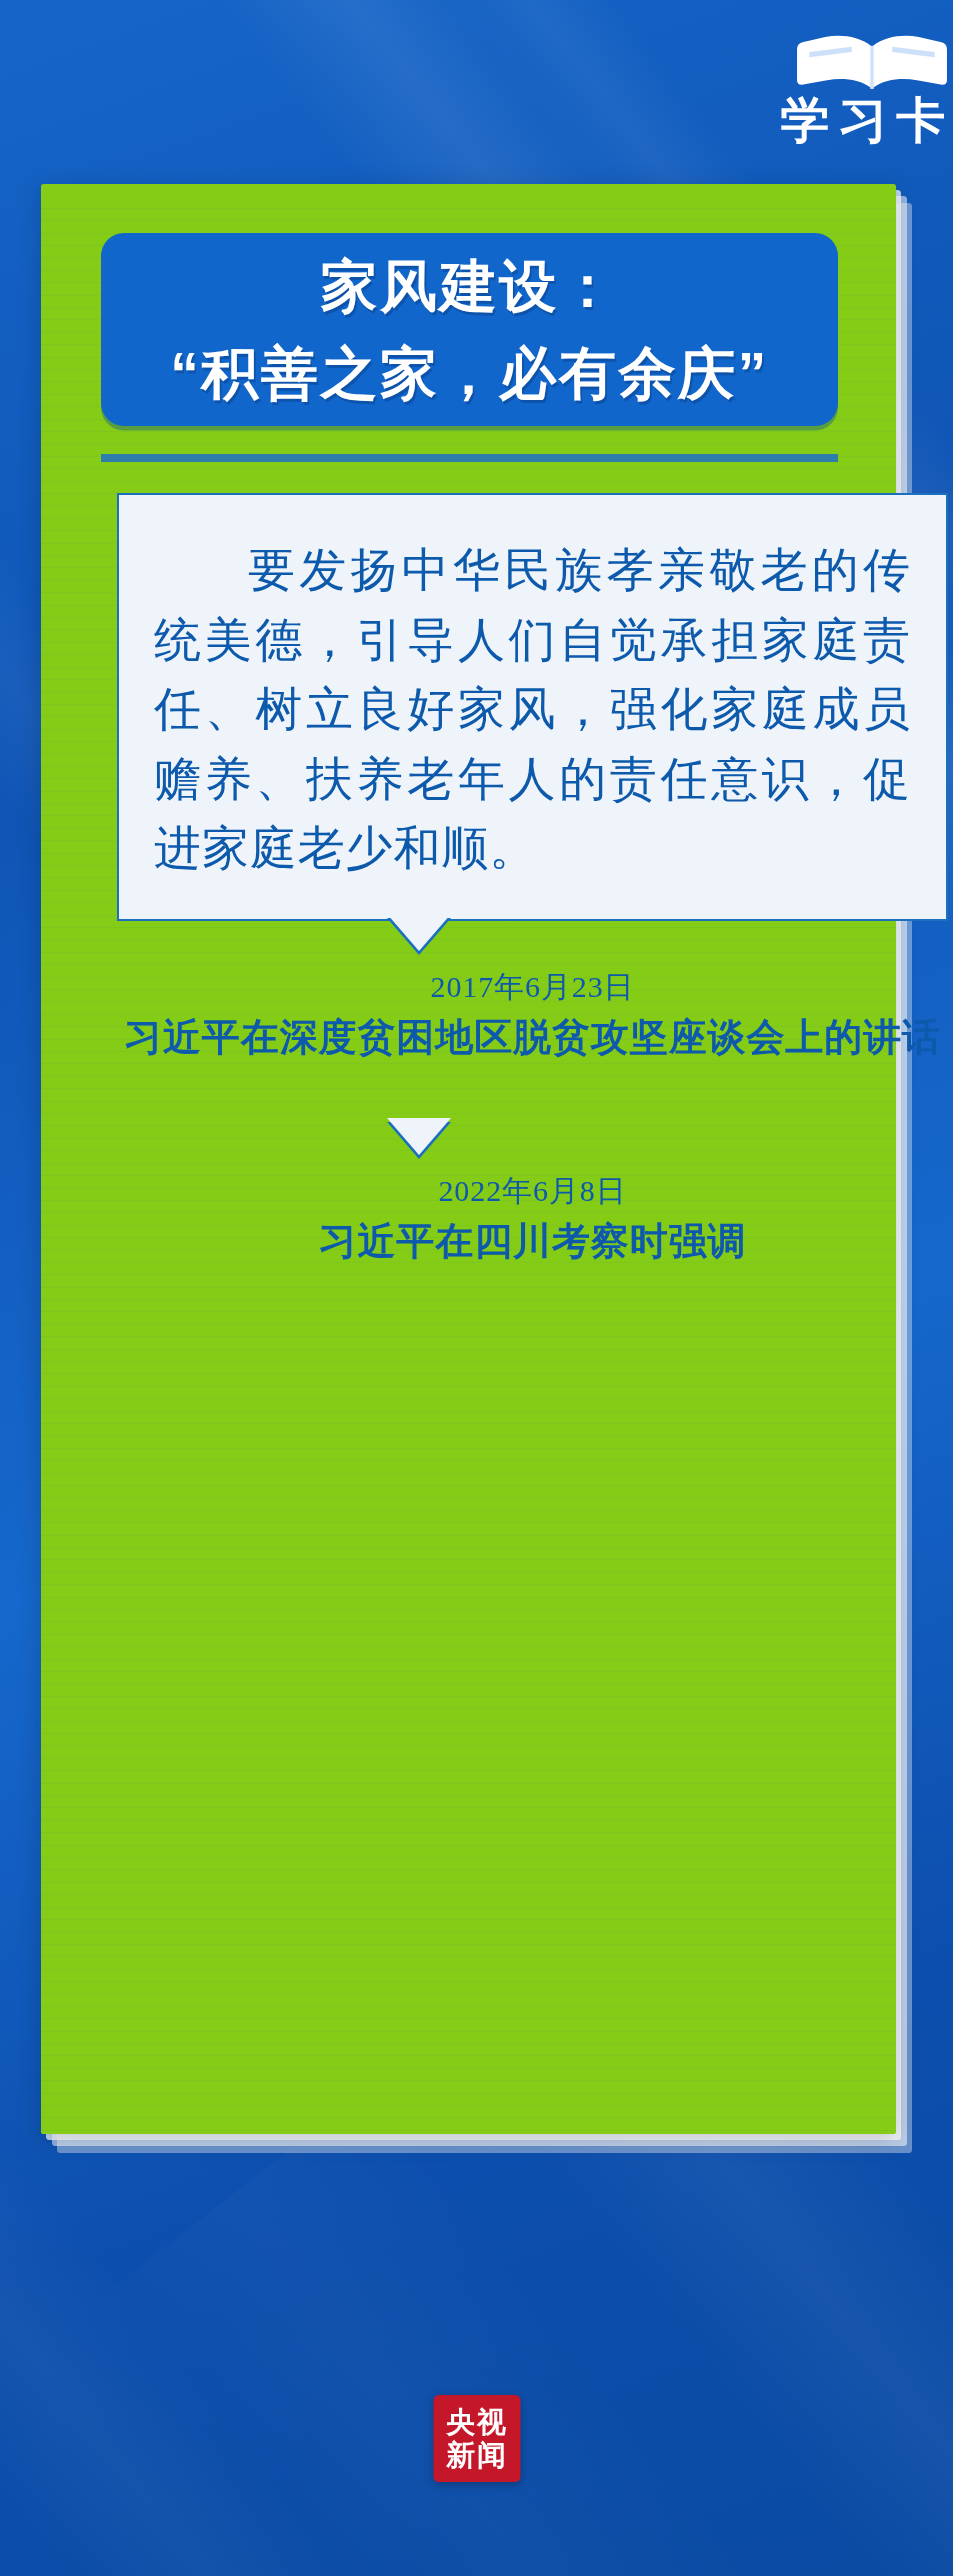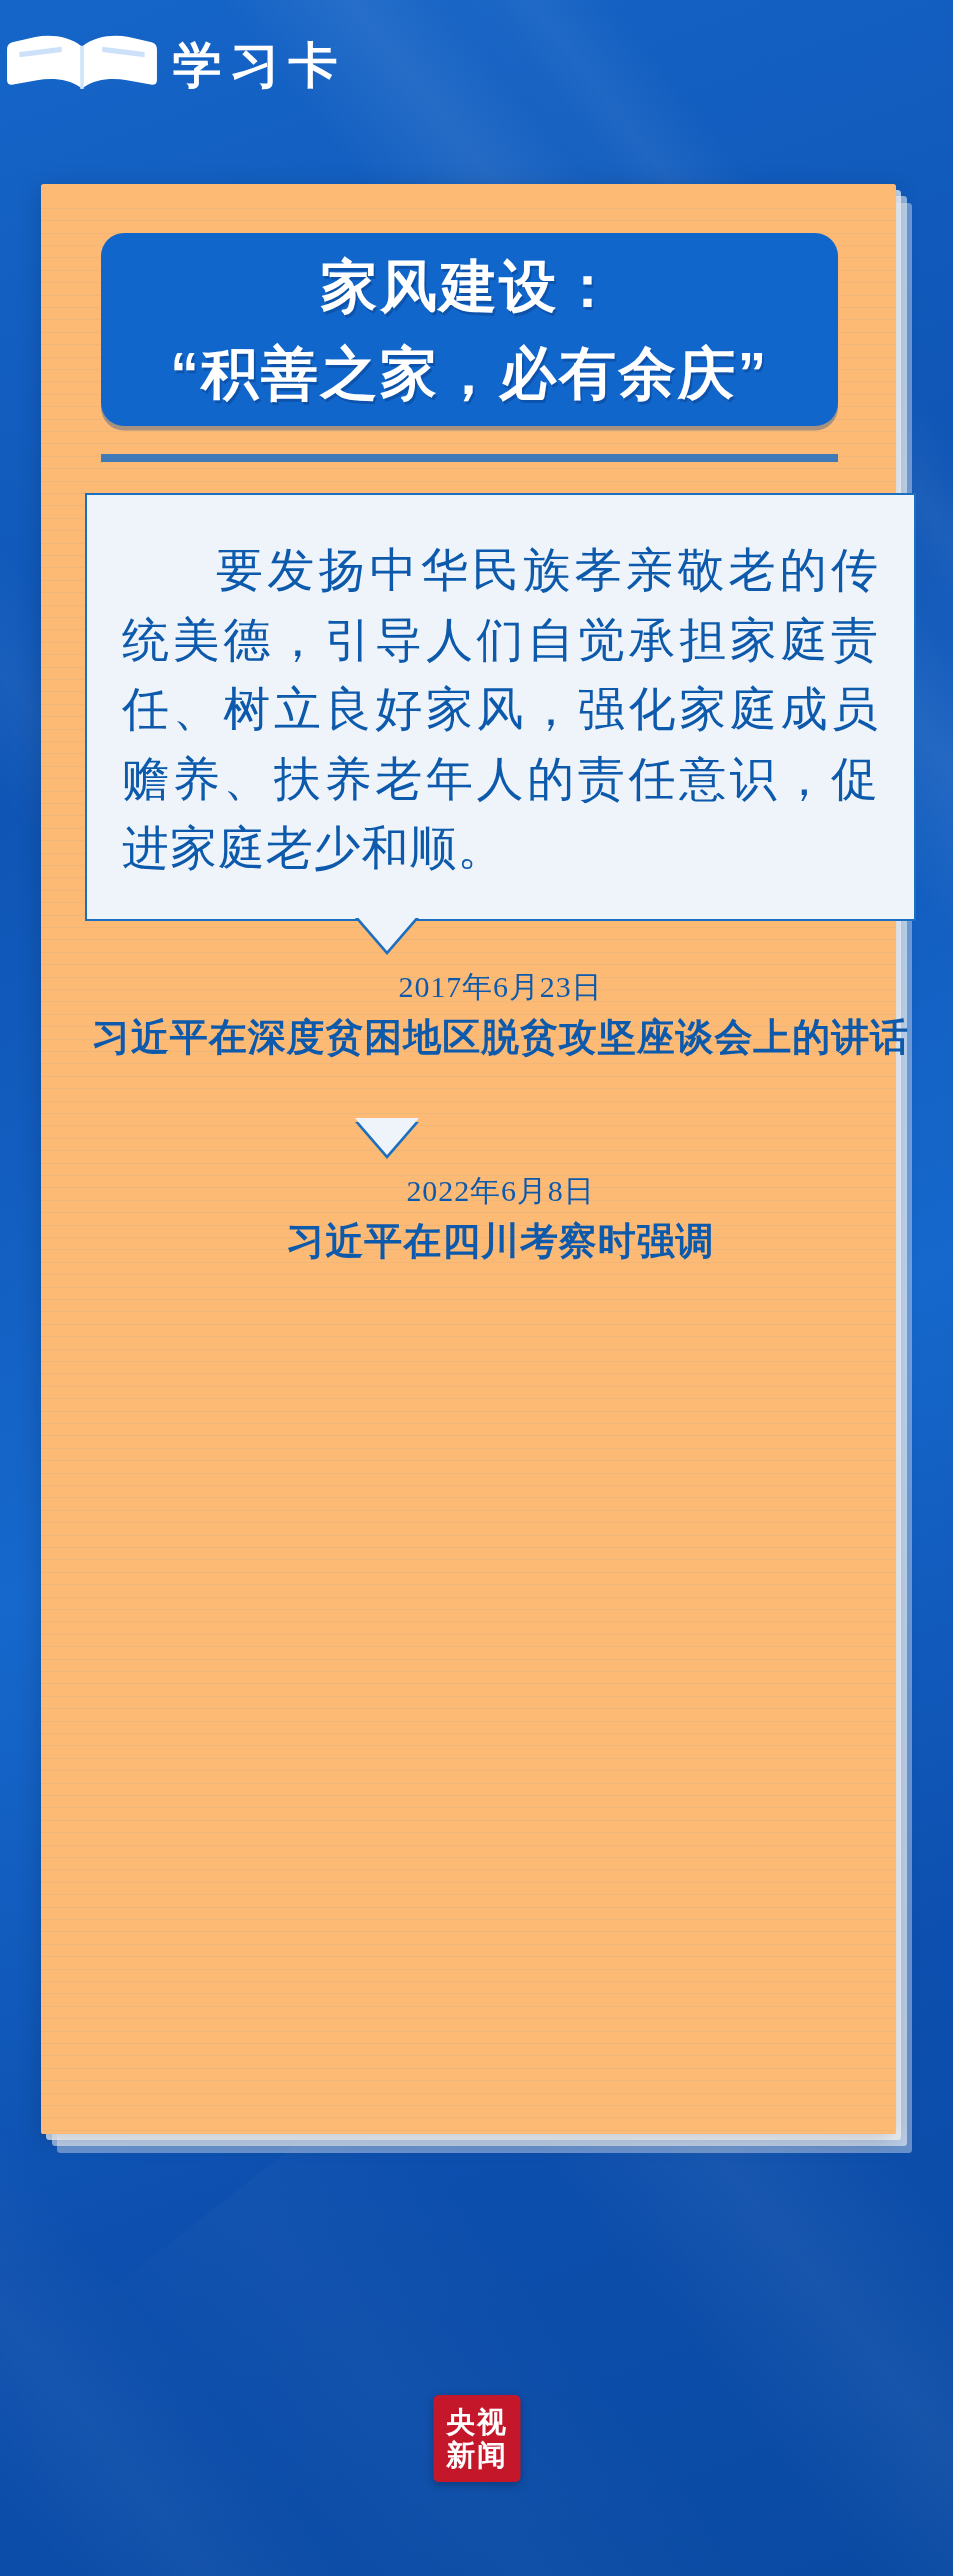--- a/index.html
+++ b/index.html
@@ -27,21 +27,22 @@
   .s5 { top: 1925px; left: -106px; width: 230px; height: 795px;  opacity: .28; }
   .s6 { top: 2119px; left: 265px;  width: 371px; height: 706px;  opacity: .18; }
 
   .page { position: relative; width: 954px; height: 2576px; }
 
   
   .logo-wrap {
     position: absolute;
     top: 34px; left: 0; right: 0;
     display: flex;
-    align-items: center;
+    flex-direction: column;
+    align-items: flex-end;
   }
   .book-icon { width: 164px; height: 57px; display: block; }
   .logo-text {
     margin-top: 5.3px;
     font-family: "Liberation Sans", "DejaVu Sans", sans-serif;
     font-size: 49px;
     font-weight: 700;
     color: #ffffff;
     letter-spacing: 8.8px;
     text-indent: 8.8px;
@@ -55,21 +56,21 @@
     border-radius: 3.5px;
     background: #cfe2f3;
   }
   .sheet.s-a { left: 16px; top: 19.4px; width: 855px; height: 1950px; background: rgba(255,255,255,0.38); }
   .sheet.s-b { left: 10.6px; top: 12.4px; width: 855px; height: 1950px; background: rgba(255,255,255,0.55); }
   .sheet.s-c { left: 5.3px;  top: 6.2px;  width: 855px; height: 1950px; background: rgba(255,255,255,0.72); }
   .sheet-main {
     position: absolute;
     left: 0; top: 0;
     width: 855px; height: 1950px;
-    background: #fdba74;
+    background: #84cc16;
     border-radius: 2.6px;
     box-shadow: 0 5.3px 23px rgba(0,0,0,0.18);
   }
   
   .paper-lines {
     position: absolute; inset: 0;
     background-image: repeating-linear-gradient(
       to bottom,
       rgba(21,101,192,0.00) 0px,
       rgba(21,101,192,0.00) 11.5px,
@@ -104,21 +105,21 @@
 
   .title-rule {
     position: absolute;
     left: 60px; top: 270px;
     width: 737px; height: 8px;
     background: #1f6fc4;
     opacity: .85;
   }
 
   
-  .quote-block { position: absolute; left: 44px; width: 831px; }
+  .quote-block { position: absolute; left: 76px; width: 831px; }
   .quote-box {
     position: relative;
     border: 2.6px solid #1b6fc0;
     background: #eef4f9;
     padding: 41px 35px 35px 35px;
   }
   .quote-text {
     font-family: "Liberation Serif", "DejaVu Serif", serif;
     font-size: 47px;
     line-height: 1.48;

